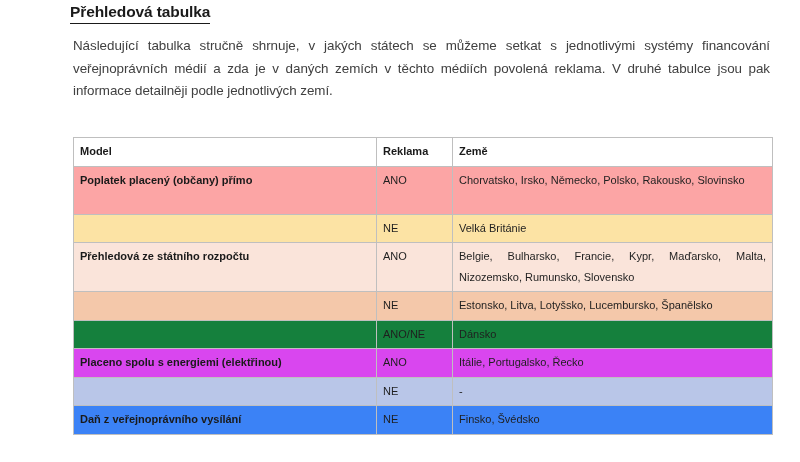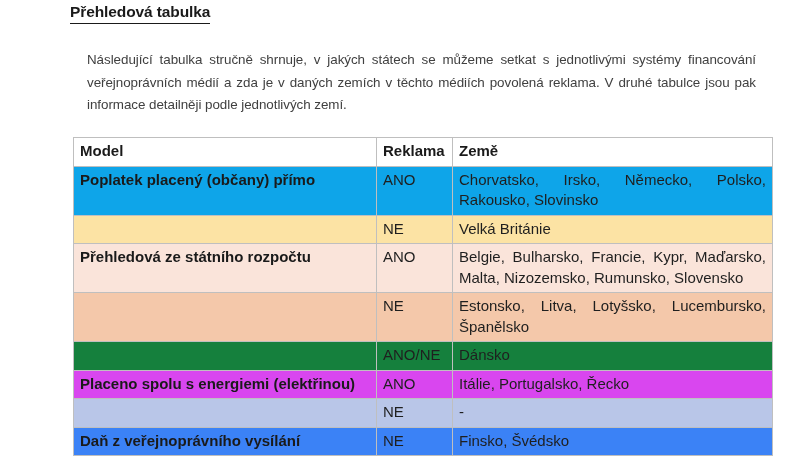--- a/index.html
+++ b/index.html
@@ -44,34 +44,34 @@
     left: 71px;
     top: 33px;
     width: 701px;
     font-size: 13.4px;
     line-height: 22.5px;
     color: #404040;
     text-align: justify;
     text-justify: inter-word;
     letter-spacing: -0.05px;
   }
-  .intro p { margin: 16px; }
+  .intro p { margin: 2px; }
 
   
   .tbl-wrap {
     position: absolute;
     left: 73px;
     top: 137px;
     width: 699px;
   }
   table.overview {
     border-collapse: collapse;
     table-layout: fixed;
     width: 699px;
-    font-size: 15px;
+    font-size: 11px;
     color: #1f1f1f;
   }
   table.overview col.c-model  { width: 303px; }
   table.overview col.c-ad     { width: 76px;  }
   table.overview col.c-land   { width: 320px; }
 
   table.overview th,
   table.overview td {
     border: 1px solid #bfbfbf;
     vertical-align: top;
@@ -88,21 +88,21 @@
   td.model-cell {
     font-weight: bold;
     color: #1a1a1a;
   }
   td.justify {
     text-align: justify;
     text-justify: inter-word;
   }
 
   
-  tr.tint-cream    td { background: #0ea5e9; }
+  tr.tint-cream    td { background: #fca5a5; }
   tr.tint-yellow   td { background: #fce3a4; }
   tr.tint-peachlt  td { background: #fae4da; }
   tr.tint-peach    td { background: #f4c8aa; }
   tr.tint-grey     td { background: #15803d; }
   tr.tint-bluelt   td { background: #d946ef; }
   tr.tint-blue     td { background: #b9c6e8; }
   tr.tint-green    td { background: #3b82f6; }
 
   
   tr.h-tall td { height: 40px; }

